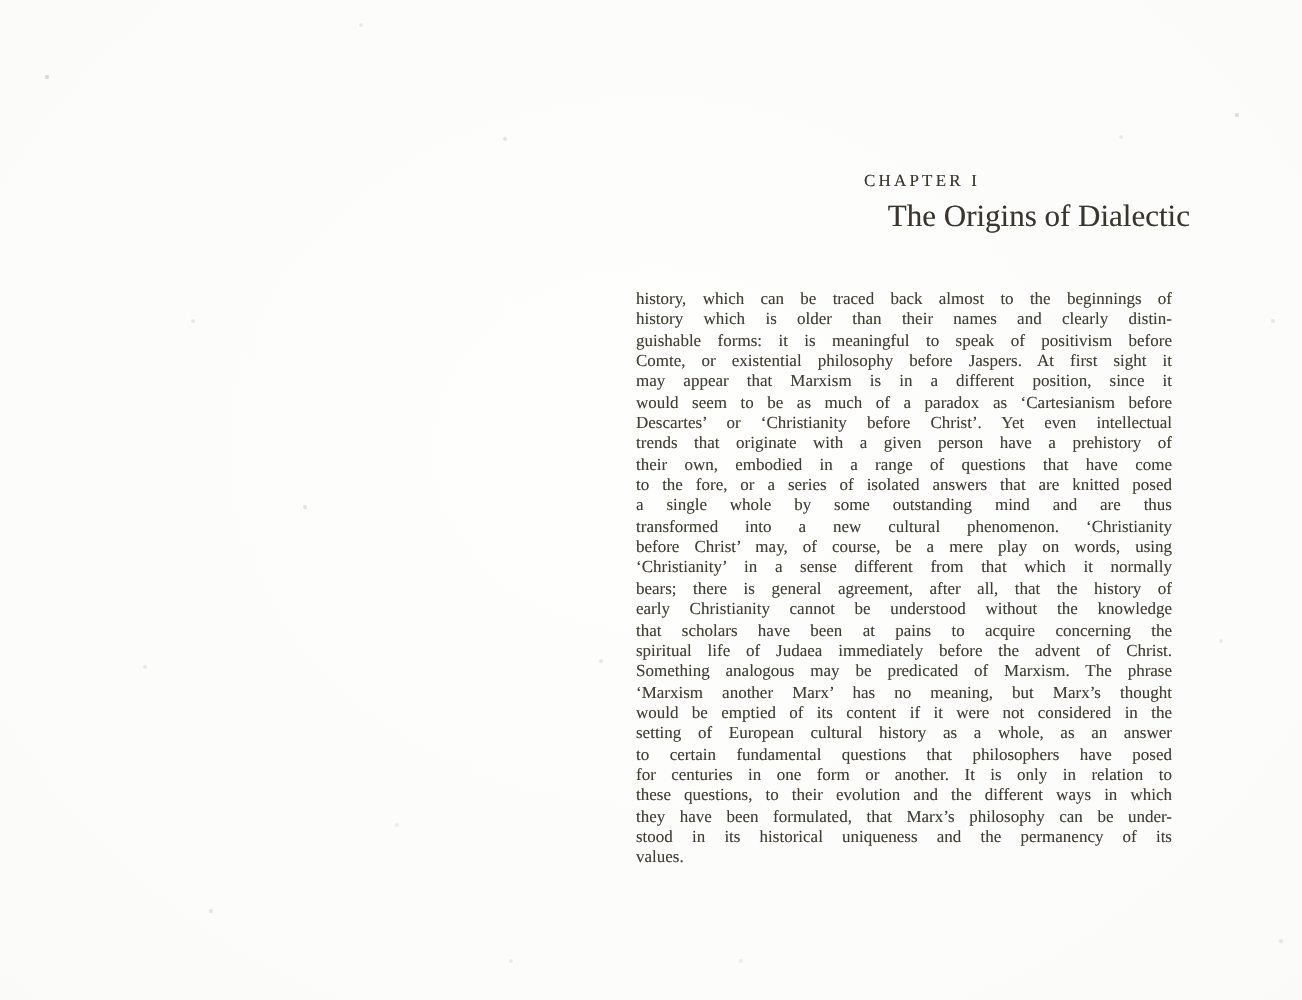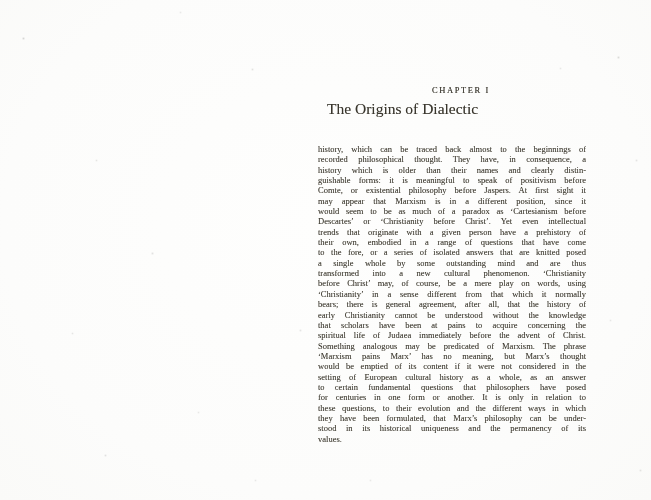--- a/index.html
+++ b/index.html
@@ -18,21 +18,21 @@
   }
   .chapter-label{
     position:relative;left:9px;top:85px;
     text-align:center;
     font-size:8.5px;letter-spacing:1.6px;font-weight:500;
     color:#3b382f;
     text-shadow:0 0 .3px rgba(59,56,47,.55);
   }
   .chapter-title{
     position:relative;left:9px;top:90px;
-    text-align:left;
+    text-align:right;
     font-size:15.5px;font-weight:400;
     color:#39362d;
     text-shadow:0 0 .3px rgba(57,54,45,.45);
   }
   .paragraph{
     position:absolute;left:0;top:144px;width:268px;
     font-size:8.5px;line-height:10.35px;
     color:#403d33;
     text-shadow:0 0 .3px rgba(64,61,51,.4);
   }
@@ -73,40 +73,39 @@
 
 <div class="scan">
   <div class="page page-left"></div>
   <div class="page page-right"></div>
 
   <div class="content">
     <div class="chapter-label">CHAPTER I</div>
     <div class="chapter-title">The Origins of Dialectic</div>
     <div class="paragraph">
         <div class="line">history, which can be traced back almost to the beginnings of</div>
-        <div class="line">recorded philosophical thought. They have, in consequence, a</div>
         <div class="line">history which is older than their names and clearly distin-</div>
         <div class="line">guishable forms: it is meaningful to speak of positivism before</div>
         <div class="line">Comte, or existential philosophy before Jaspers. At first sight it</div>
         <div class="line">may appear that Marxism is in a different position, since it</div>
         <div class="line">would seem to be as much of a paradox as ‘Cartesianism before</div>
         <div class="line">Descartes’ or ‘Christianity before Christ’. Yet even intellectual</div>
         <div class="line">trends that originate with a given person have a prehistory of</div>
         <div class="line">their own, embodied in a range of questions that have come</div>
         <div class="line">to the fore, or a series of isolated answers that are knitted posed</div>
         <div class="line">a single whole by some outstanding mind and are thus</div>
         <div class="line">transformed into a new cultural phenomenon. ‘Christianity</div>
         <div class="line">before Christ’ may, of course, be a mere play on words, using</div>
         <div class="line">‘Christianity’ in a sense different from that which it normally</div>
         <div class="line">bears; there is general agreement, after all, that the history of</div>
         <div class="line">early Christianity cannot be understood without the knowledge</div>
         <div class="line">that scholars have been at pains to acquire concerning the</div>
         <div class="line">spiritual life of Judaea immediately before the advent of Christ.</div>
         <div class="line">Something analogous may be predicated of Marxism. The phrase</div>
-        <div class="line">‘Marxism pains Marx’ has no meaning, but Marx’s thought</div>
+        <div class="line">‘Marxism another Marx’ has no meaning, but Marx’s thought</div>
         <div class="line">would be emptied of its content if it were not considered in the</div>
         <div class="line">setting of European cultural history as a whole, as an answer</div>
         <div class="line">to certain fundamental questions that philosophers have posed</div>
         <div class="line">for centuries in one form or another. It is only in relation to</div>
         <div class="line">these questions, to their evolution and the different ways in which</div>
         <div class="line">they have been formulated, that Marx’s philosophy can be under-</div>
         <div class="line">stood in its historical uniqueness and the permanency of its</div>
         <div class="line last">values.</div>
       </div>
   </div>

